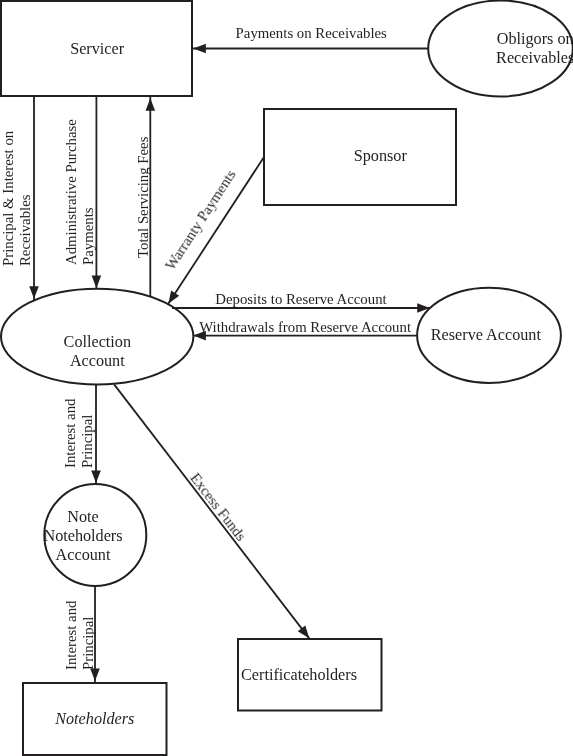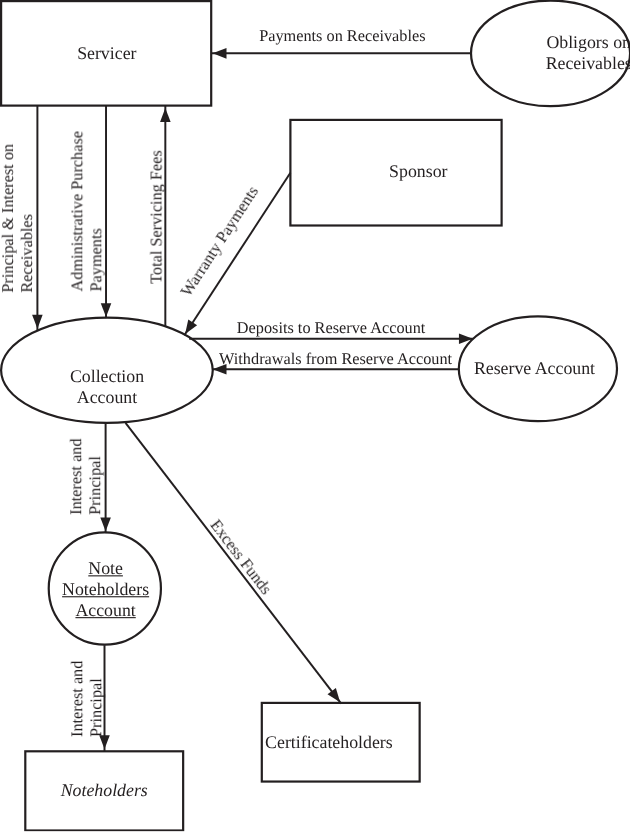--- a/index.html
+++ b/index.html
@@ -74,21 +74,21 @@
   <div class="node-label" style="left:429.2px;top:30px;width:144px;margin-left:34px;">
     <div>Obligors on</div>
     <div>Receivables</div>
   </div>
   <div class="node-label" style="left:264.3px;top:147px;width:232px;">Sponsor</div>
   <div class="node-label" style="left:1.3px;top:318.2px;width:192px;margin-top:15px;">
     <div>Collection</div>
     <div>Account</div>
   </div>
   <div class="node-label" style="left:417.9px;top:326px;width:136px;">Reserve Account</div>
-  <div class="node-label" style="left:45px;top:508.2px;width:102px;text-decoration:underline;">
+  <div class="node-label" style="left:32px;top:508.2px;width:102px;">
     <div>Note</div>
     <div>Noteholders</div>
     <div>Account</div>
   </div>
   <div class="node-label" style="left:23.3px;top:710px;width:143px;font-style:italic;">Noteholders</div>
   <div class="node-label" style="left:239px;top:666px;width:120px;">Certificateholders</div>
 
   <div class="edge-label" style="left:235.6px;top:24.5px;">Payments on Receivables</div>
   <div class="edge-label rot" style="left:0.2px;top:266px;transform:translateZ(0) rotate(-90deg);transform-origin:0 0;">
     <div>Principal &amp; Interest on</div>

